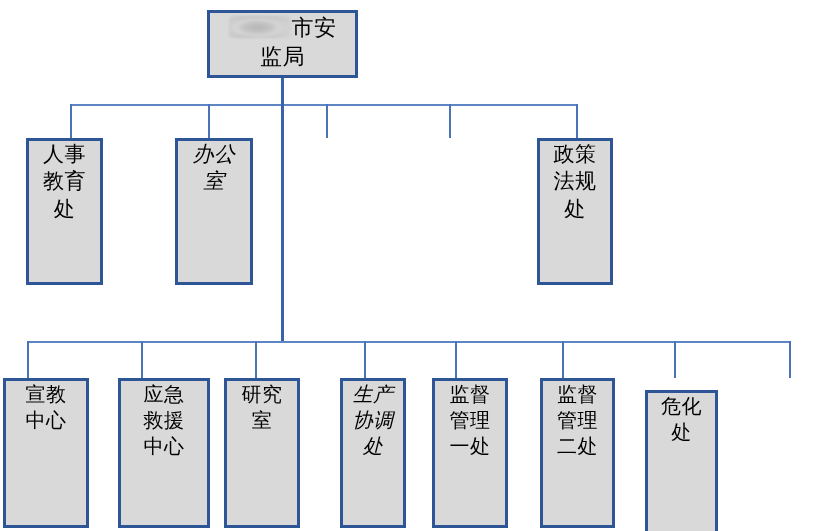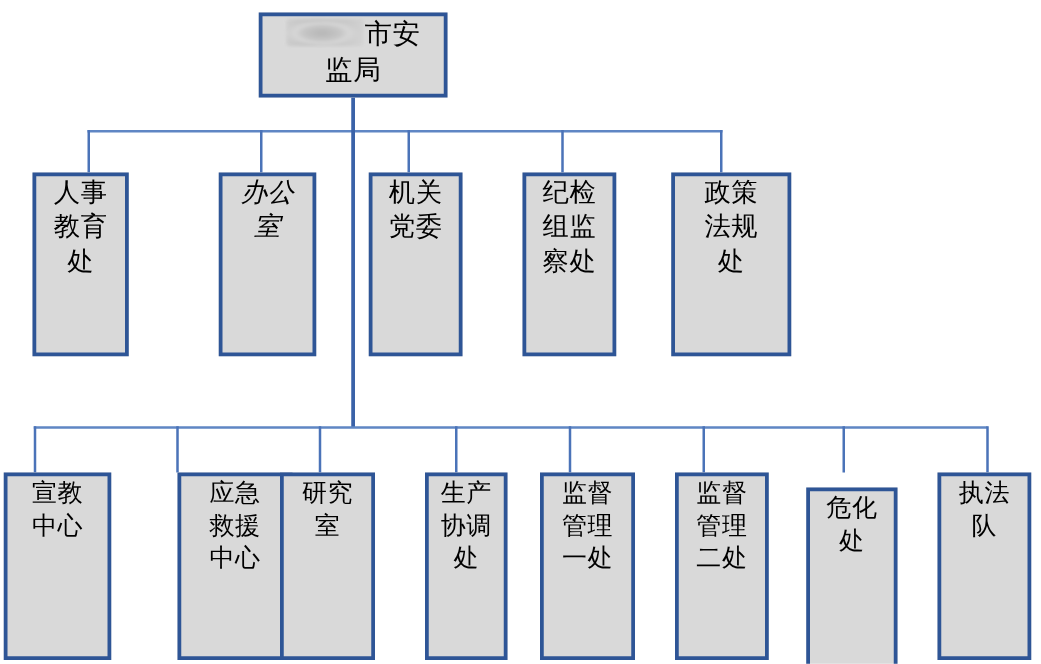--- a/index.html
+++ b/index.html
@@ -134,65 +134,52 @@
 
   <div class="node tier2" style="left:26px; width:77px;">
     <span class="label">人事
 教育
 处</span>
   </div>
   <div class="node tier2" style="left:175px; width:78px;font-style:italic;">
     <span class="label">办公
 室</span>
   </div>
-  <div class="node tier2" style="left:295px; width:75px;">
-    <span class="label">机关
-党委</span>
-  </div>
-  <div class="node tier2" style="left:418px; width:75px;">
-    <span class="label">纪检
-组监
-察处</span>
-  </div>
-  <div class="node tier2" style="left:537px; width:96px;">
+  <div class="node tier2" style="left:537px; width:76px;">
     <span class="label">政策
 法规
 处</span>
   </div>
 
   <div class="node tier3" style="left:3px; width:86px;">
     <span class="label">宣教
 中心</span>
   </div>
-  <div class="node tier3" style="left:118px; width:92px;margin-left:24px;">
+  <div class="node tier3" style="left:118px; width:92px;">
     <span class="label">应急
 救援
 中心</span>
   </div>
   <div class="node tier3" style="left:224px; width:76px;">
     <span class="label">研究
 室</span>
   </div>
-  <div class="node tier3" style="left:340px; width:66px;">
+  <div class="node tier3" style="left:340px; width:66px;font-style:italic;">
     <span class="label">生产
 协调
 处</span>
   </div>
   <div class="node tier3" style="left:432px; width:76px;">
     <span class="label">监督
 管理
 一处</span>
   </div>
   <div class="node tier3" style="left:540px; width:75px;">
     <span class="label">监督
 管理
 二处</span>
   </div>
   <div class="node tier3" style="left:645px; width:73px;margin-top:12px;">
     <span class="label">危化
 处</span>
   </div>
-  <div class="node tier3" style="left:750px; width:75px;">
-    <span class="label">执法
-队</span>
-  </div>
 
 </div>
 
 </body></html>

